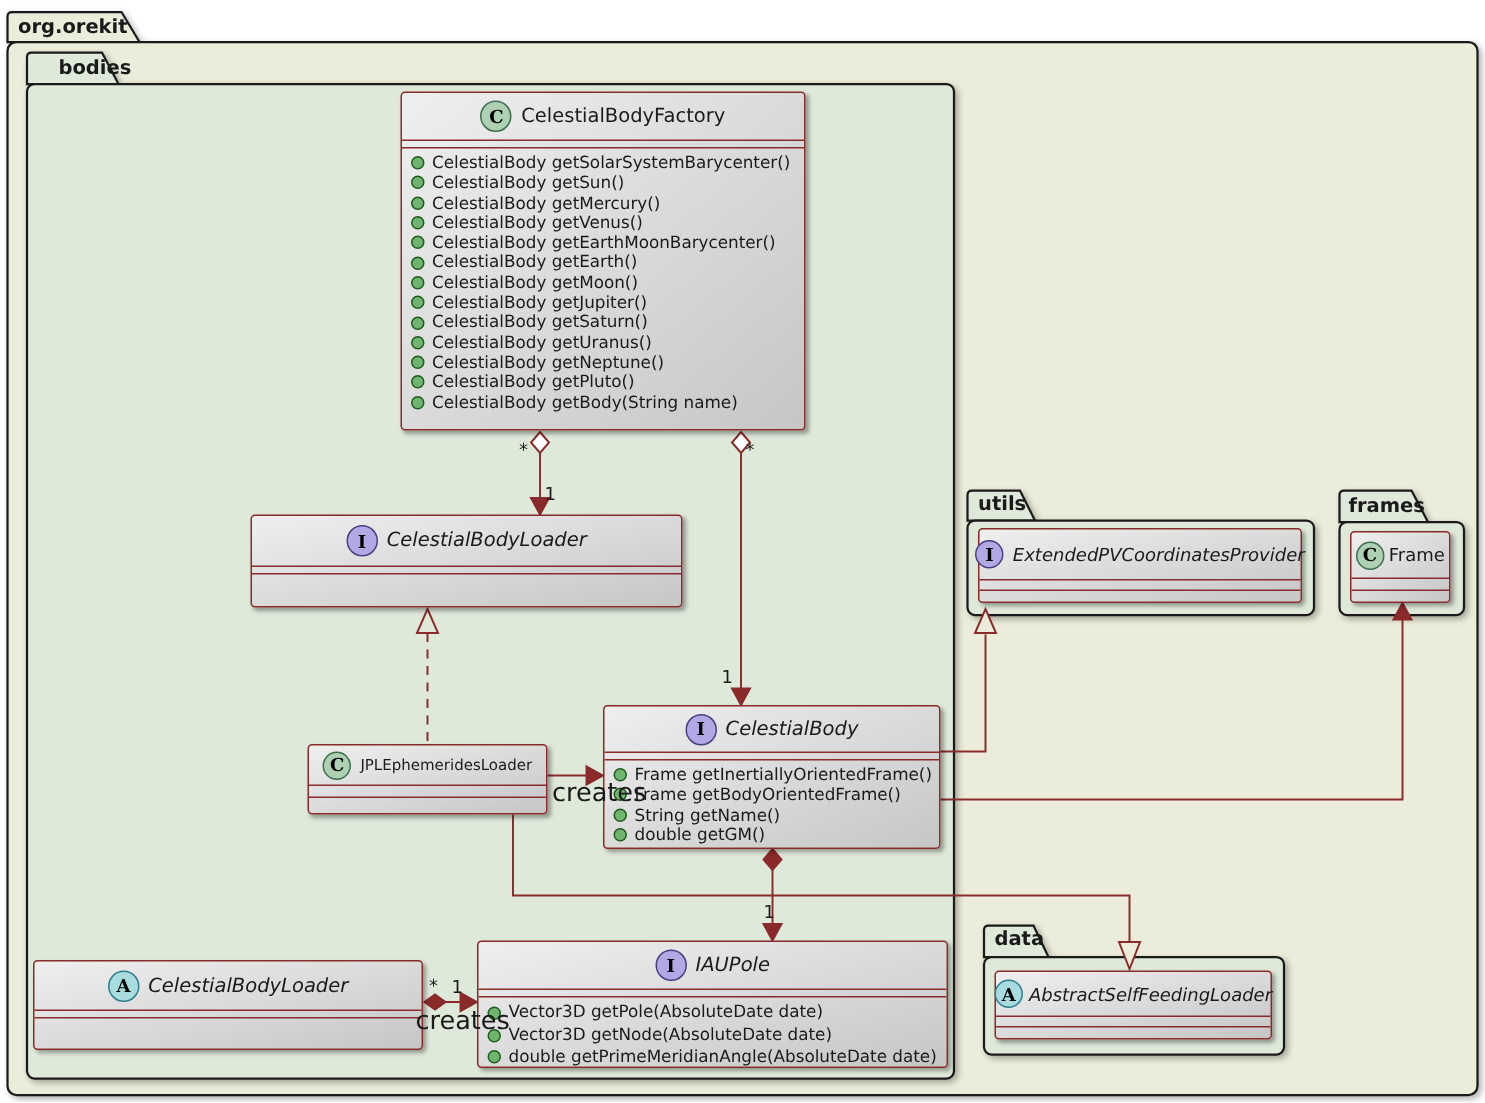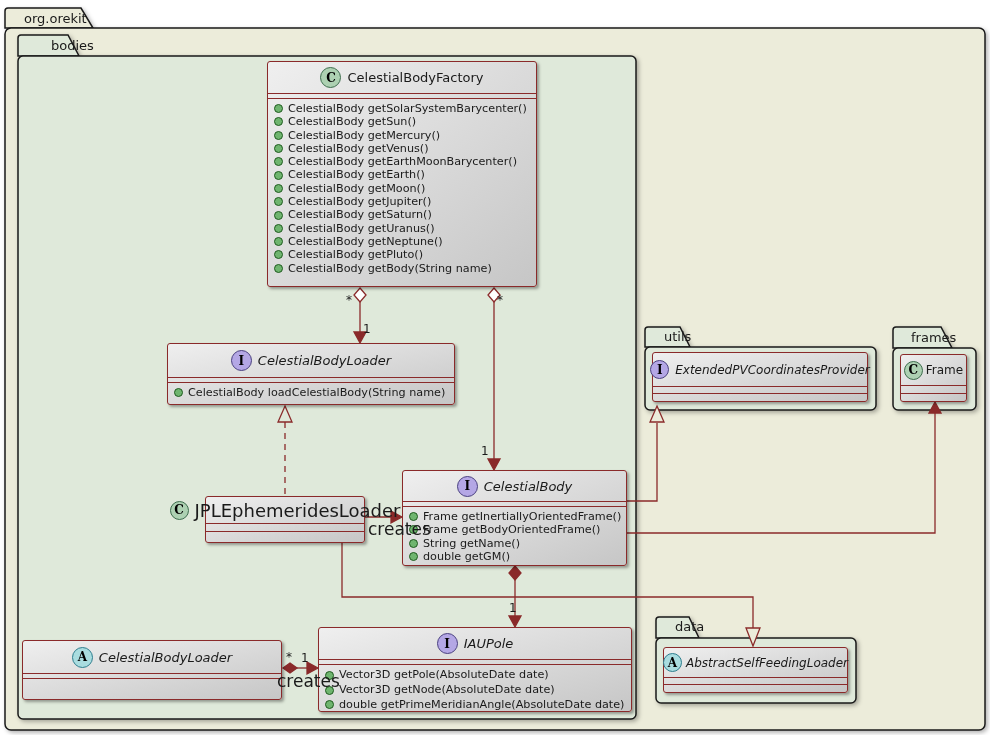--- a/index.html
+++ b/index.html
@@ -2,21 +2,21 @@
 <html><head>
 <meta charset="utf-8">
 <style>
   html,body{margin:0;padding:0;background:#ffffff;}
   #diagram{
     position:relative;width:990px;height:735px;background:#ffffff;overflow:hidden;
     font-family:"DejaVu Sans","Liberation Sans",sans-serif;color:#1a1a1a;
   }
   svg.pkg{position:absolute;pointer-events:none;filter:drop-shadow(2px 2px 2px rgba(0,0,0,0.30));z-index:1;}
   svg#connectors{position:absolute;left:0;top:0;z-index:2;pointer-events:none;}
-  .pkg-label{position:absolute;z-index:3;font-weight:normal;font-size:13px;white-space:nowrap;margin-left:12px;}
+  .pkg-label{position:absolute;z-index:3;font-weight:bold;font-size:13px;white-space:nowrap;}
   .classbox{
     position:absolute;z-index:3;box-sizing:border-box;
     border:1.5px solid #8A2A2A;border-radius:3px;
     background:linear-gradient(to bottom right,#EFEFEF,#C6C6C6);
     box-shadow:2px 2px 3px rgba(0,0,0,0.35);
   }
   .c-title{
     display:flex;align-items:center;justify-content:center;gap:6px;
     white-space:nowrap;overflow:visible;
   }
@@ -198,32 +198,26 @@
         </div>
     </div>
   </div>
 
   <div class="classbox" style="left:167px;top:343px;width:288px;height:62px;">
     <div class="c-title" style="height:33px;">
       <span class="spot spot-i">I</span>
       <span class="c-name it">CelestialBodyLoader</span>
     </div>
     <div class="c-attrs" style="height:4px;"></div>
-    <div class="c-methods">
-      <div class="m-row">
-          <span class="m-dot"></span>
-          <span class="m-text">CelestialBody loadCelestialBody(String name)</span>
-        </div>
-    </div>
   </div>
 
   <div class="classbox" style="left:205px;top:496px;width:160px;height:47px;">
     <div class="c-title" style="height:26px;">
       <span class="spot spot-c" style="width:17px;height:17px;">C</span>
-      <span class="c-name" style="font-size:18px;text-align:right;">JPLEphemeridesLoader</span>
+      <span class="c-name" style="font-size:10px;text-align:right;">JPLEphemeridesLoader</span>
     </div>
     <div class="c-attrs" style="height:7px;"></div>
     <div style="height:8px;"></div>
   </div>
 
   <div class="classbox" style="left:402px;top:470px;width:225px;height:96px;">
     <div class="c-title" style="height:30px;">
       <span class="spot spot-i">I</span>
       <span class="c-name it">CelestialBody</span>
     </div>

